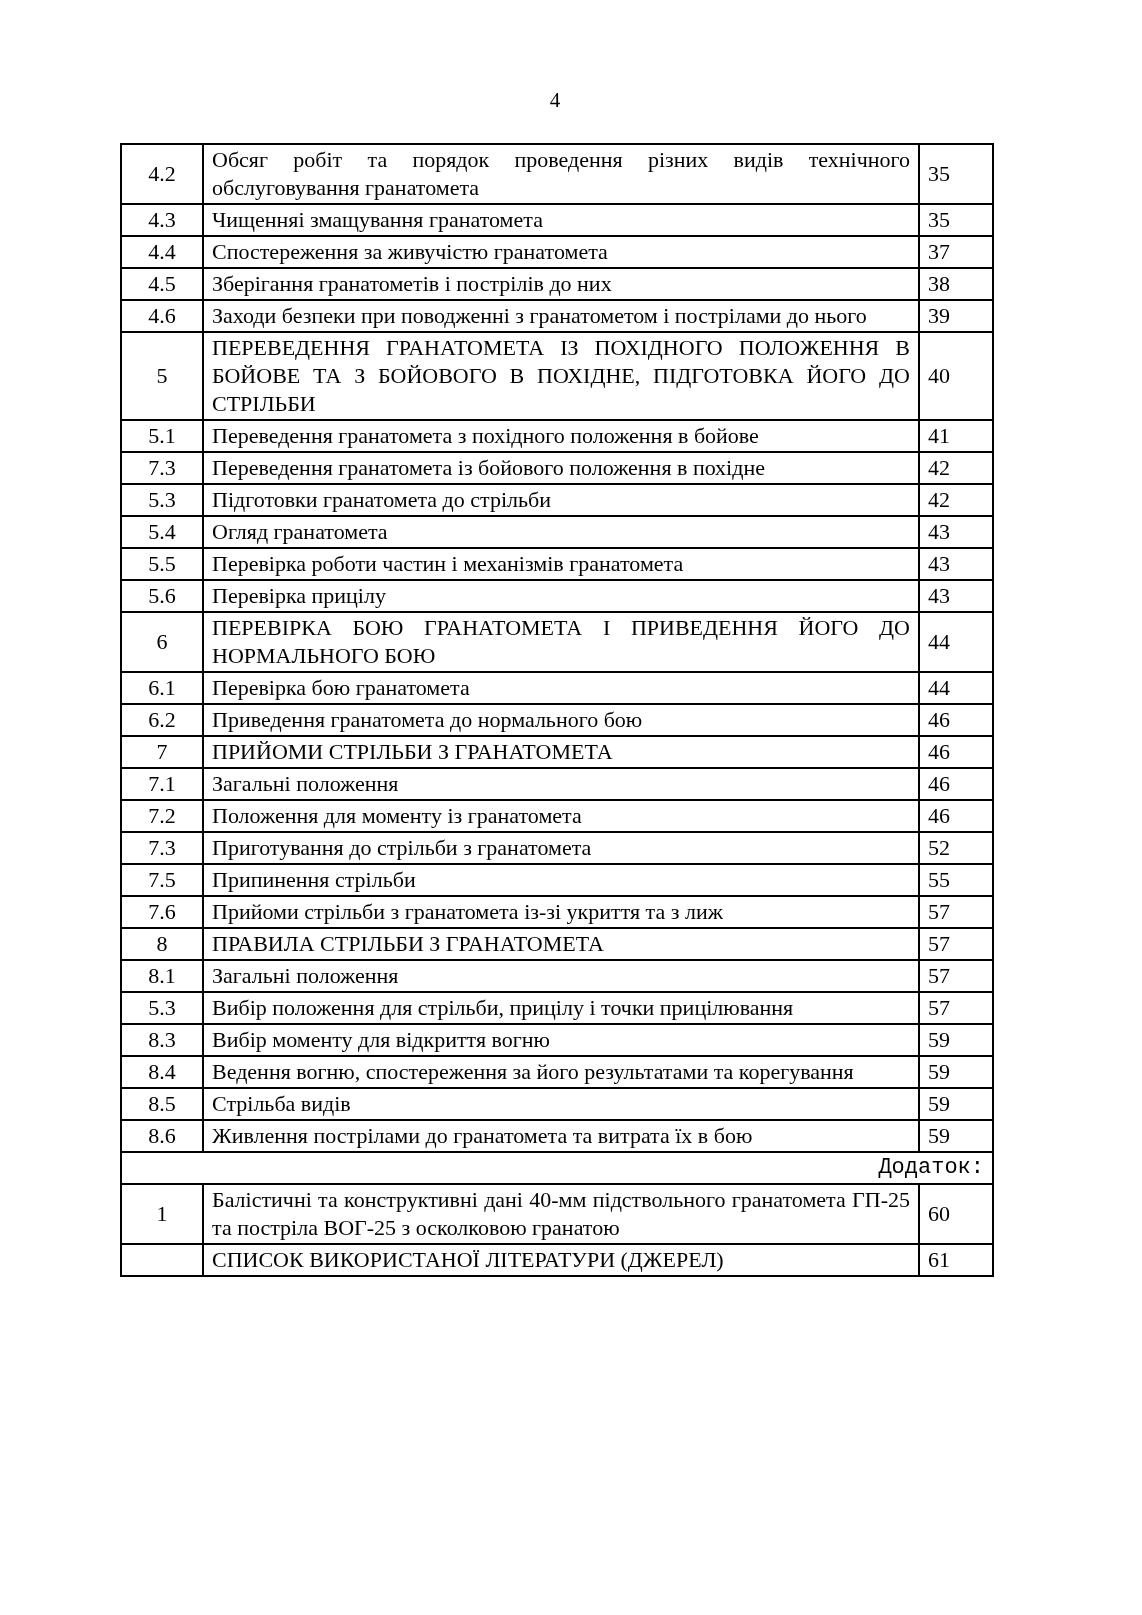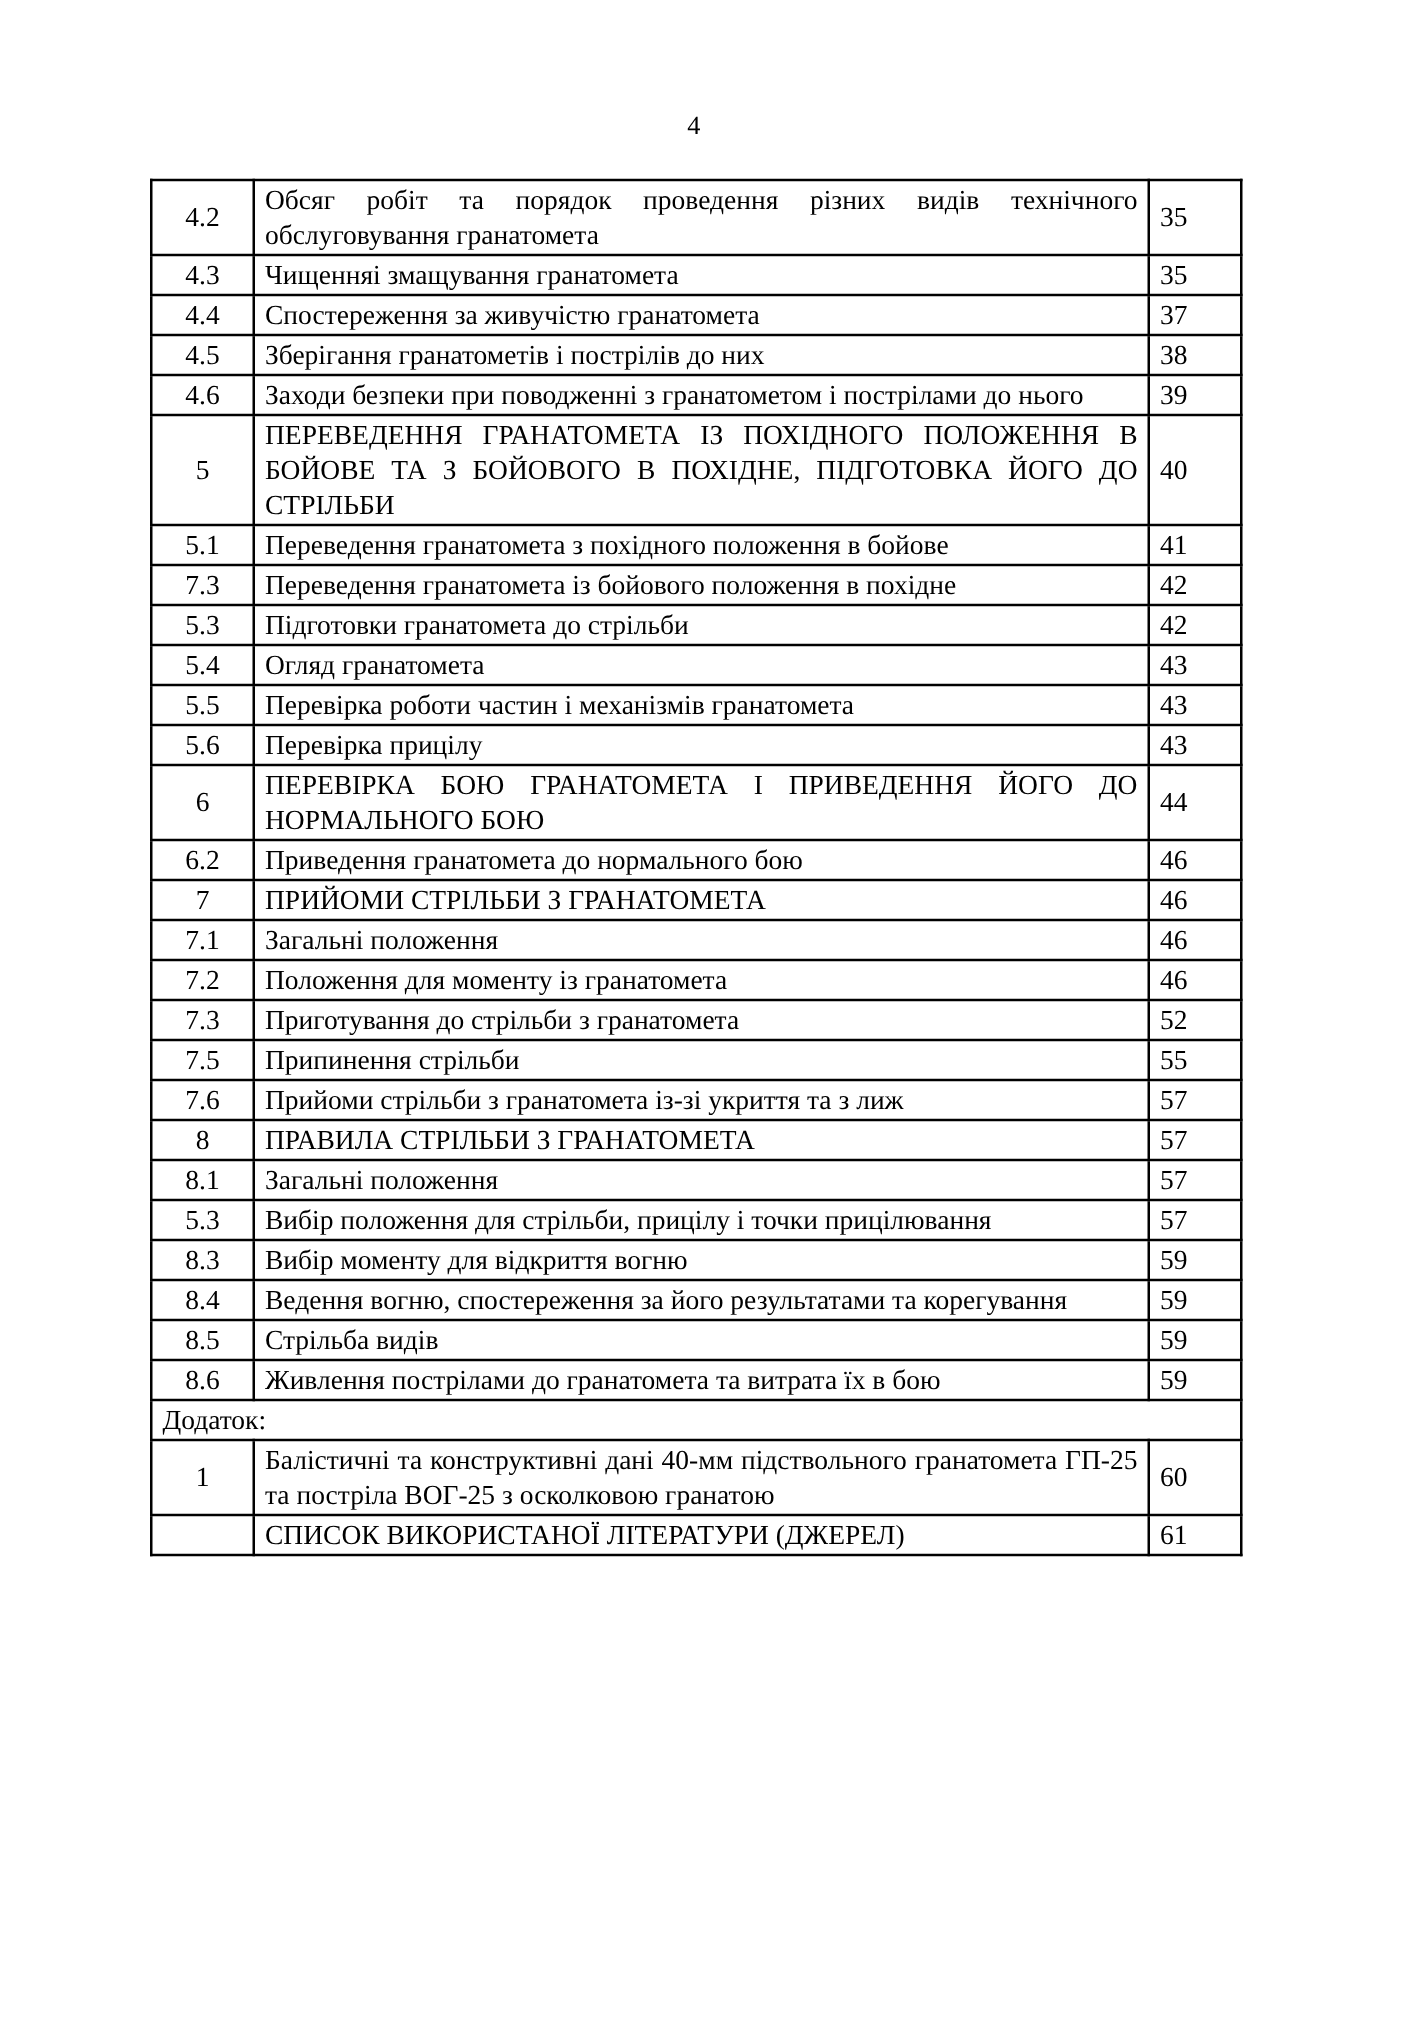--- a/index.html
+++ b/index.html
@@ -44,22 +44,23 @@
   td.title-cell {
     width: 698px;
     text-align: justify;
     vertical-align: middle;
   }
   td.page-cell {
     width: 56px;
     vertical-align: middle;
   }
   td.label-cell {
-    text-align: left;
-    vertical-align: middle;
+    text-align: right;
+    vertical-align: middle;
+    font-family: Liberation Mono, monospace;
   }
 </style>
 </head>
 <body>
 
 <div class="sheet">
   <div class="page-number">4</div>
 
   <table class="toc">
     <tbody id="toc-body">
@@ -122,20 +123,25 @@
           <td class="num-cell">5.6</td>
           <td class="title-cell">Перевірка прицілу</td>
           <td class="page-cell">43</td>
         </tr>
         <tr>
           <td class="num-cell">6</td>
           <td class="title-cell">ПЕРЕВІРКА БОЮ ГРАНАТОМЕТА І ПРИВЕДЕННЯ ЙОГО ДО НОРМАЛЬНОГО БОЮ</td>
           <td class="page-cell">44</td>
         </tr>
         <tr>
+          <td class="num-cell">6.1</td>
+          <td class="title-cell">Перевірка бою гранатомета</td>
+          <td class="page-cell">44</td>
+        </tr>
+        <tr>
           <td class="num-cell">6.2</td>
           <td class="title-cell">Приведення гранатомета до нормального бою</td>
           <td class="page-cell">46</td>
         </tr>
         <tr>
           <td class="num-cell">7</td>
           <td class="title-cell">ПРИЙОМИ СТРІЛЬБИ З ГРАНАТОМЕТА</td>
           <td class="page-cell">46</td>
         </tr>
         <tr>

